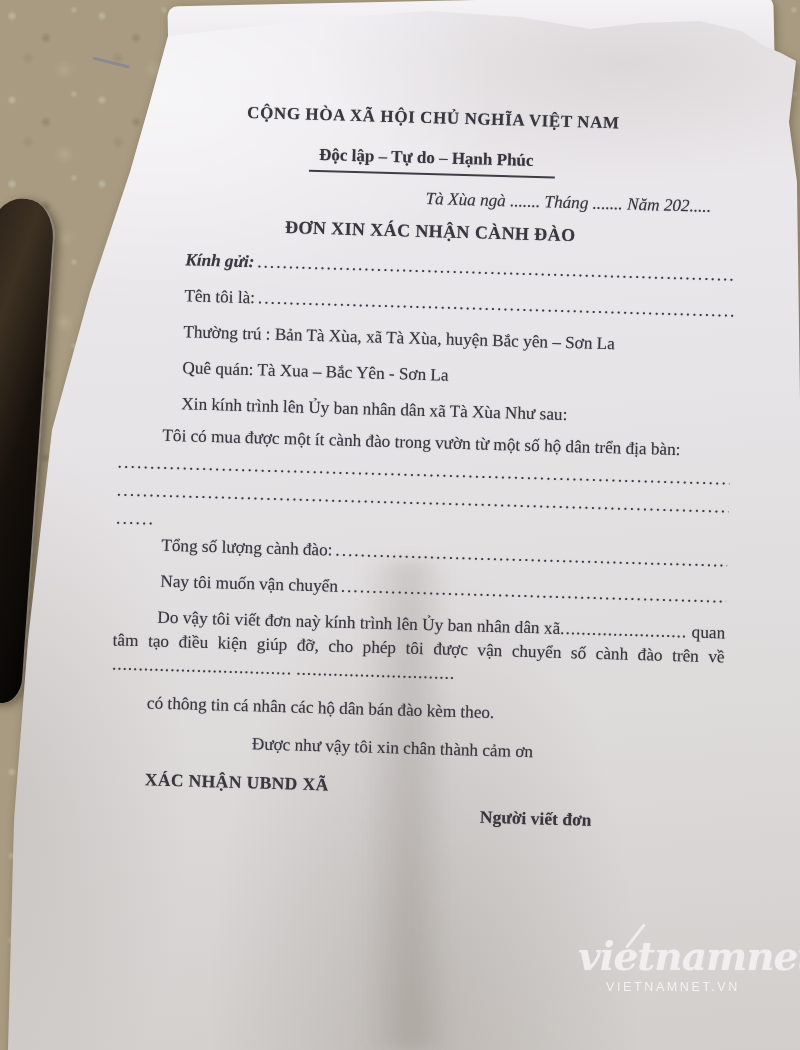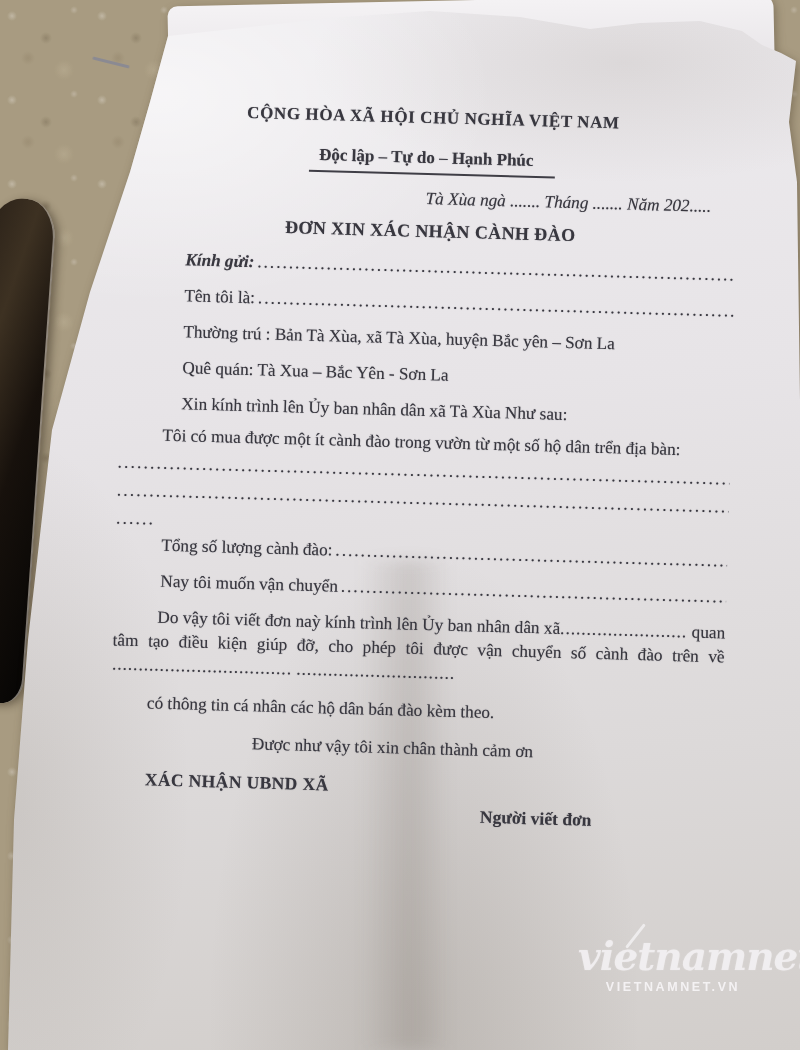--- a/index.html
+++ b/index.html
@@ -89,21 +89,21 @@
   .wm-logo{
     font-family:"DejaVu Serif",serif;font-weight:bold;font-style:italic;
     font-size:39px;color:rgba(244,242,244,0.82);letter-spacing:-1px;
     text-shadow:0 0 2px rgba(255,255,255,0.25);
   }
   .wm-slash{
     position:absolute;left:56px;top:-12px;width:3px;height:30px;
     background:rgba(244,242,244,0.8);transform:rotate(38deg);border-radius:2px;
   }
   .wm-url{
-    margin-top:1px;font-family:"Liberation Sans",sans-serif;font-weight:bold;
+    margin-top:1px;font-family:"Liberation Sans",sans-serif;font-weight:normal;
     font-size:12.5px;letter-spacing:2.6px;color:rgba(248,246,248,0.88);
   }
 </style>
 </head>
 <body>
 
 <div class="scene">
 
   <div class="phone"></div>
 

